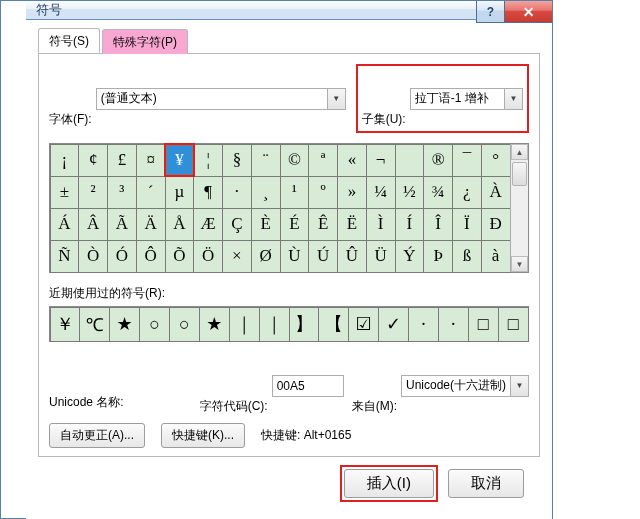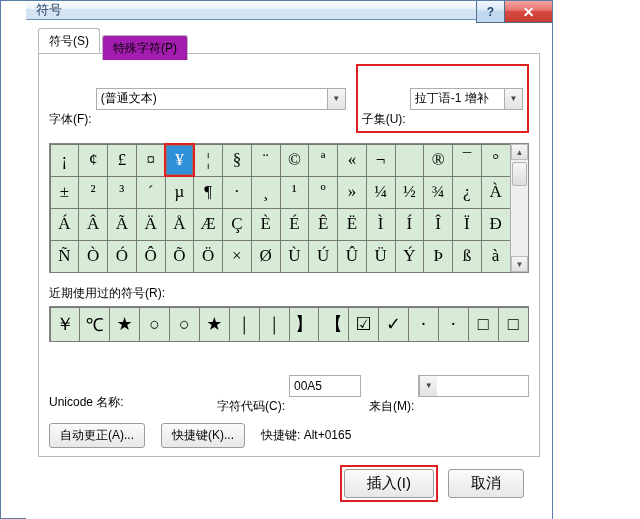--- a/index.html
+++ b/index.html
@@ -66,26 +66,26 @@
   }
   .tabstrip {
     display: flex;
     border-bottom: 1px solid #b7b7b7;
     height: 26px;
   }
   .tab {
     padding: 4px 10px;
     border: 1px solid #b7b7b7;
     border-bottom: none;
-    background: #a21caf;
+    background: #f9a8d4;
     margin-right: 2px;
     border-top-left-radius: 3px;
     border-top-right-radius: 3px;
     position: relative;
-    top: 7px;
+    top: 1px;
     cursor: pointer;
   }
   .tab.active {
     background: #fff;
     border-bottom: 1px solid #fff;
     top: 0;
     padding-bottom: 5px;
   }
   .tabpanel {
     flex: 1;
@@ -390,20 +390,21 @@
         </div>
         <div class="info-mid">
           <span class="label">字符代码(C):</span>
           <div class="code-input">
               <span>00A5</span>
             </div>
         </div>
         <div class="info-right">
           <span class="label">来自(M):</span>
           <div class="combo">
+            <span class="combo-text">Unicode(十六进制)</span>
             <span class="combo-btn">
                 <span>▼</span>
               </span>
           </div>
         </div>
       </div>
 
       <div class="btns-row">
         <div class="btn"><span>自动更正(A)...</span></div>
         <div class="btn"><span>快捷键(K)...</span></div>

